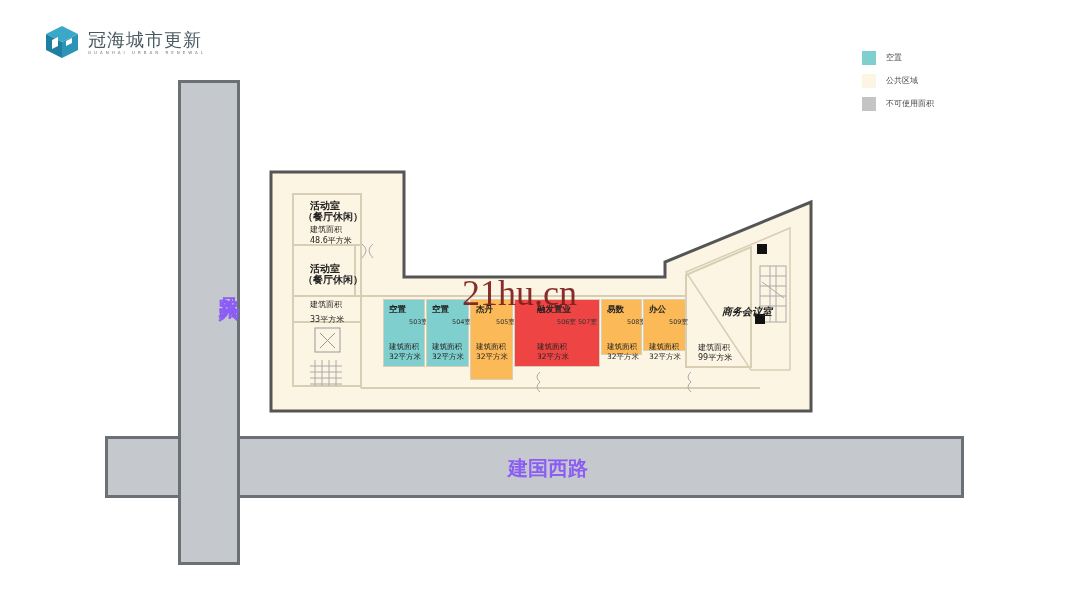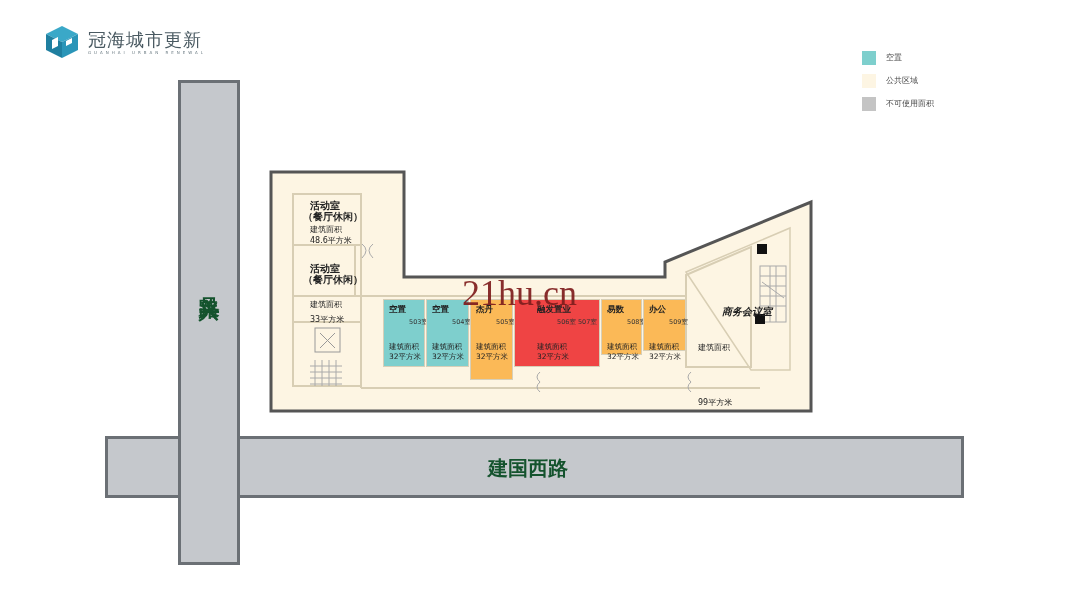--- a/index.html
+++ b/index.html
@@ -11,21 +11,21 @@
   .logo-icon { left:0; top:0; width:36px; height:36px; }
   .logo-text { left:44px; top:4px; font-size:18px; font-weight:normal; color:#4a5a62; letter-spacing:1px; white-space:nowrap; }
   .logo-sub { left:44px; top:26px; font-size:4px; color:#6a7a82; letter-spacing:3px; white-space:nowrap; }
   
   .legend { left:862px; top:46px; width:120px; }
   .legend-item { position:relative; height:23px; display:flex; align-items:center; }
   .legend-swatch { width:14px; height:14px; margin-right:10px; }
   .legend-label { font-size:8px; color:#444; }
   
   .road { background:#c5c8cc; border:3px solid #6b7075; box-sizing:border-box; }
-  .road-label { color:#14532d; font-weight:bold; font-size:20px; }
+  .road-label { color:#8b5cf6; font-weight:bold; font-size:20px;margin-left:20px; }
   
   .room { position:absolute; box-sizing:border-box; border:1px solid #d7cfb8; }
   .room-name { position:absolute; left:5px; top:4px; font-size:8.5px; font-weight:bold; color:#222; white-space:nowrap; }
   .room-no { position:absolute; left:5px; top:18px; font-size:6.5px; color:#333; white-space:nowrap;margin-left:20px; }
   .room-area1 { position:absolute; left:5px; top:42px; font-size:7.5px; color:#222; white-space:nowrap; }
   .room-area2 { position:absolute; left:5px; top:52px; font-size:7.5px; color:#222; white-space:nowrap; }
   .plain-text { font-size:8px; color:#222; white-space:nowrap; }
   .bold-text { font-size:10px; font-weight:bold; color:#222; white-space:nowrap; }
   .watermark { left:462px; top:272px; font-size:36px; color:#7f1d1d; opacity:0.92; font-family:Liberation Serif, serif; white-space:nowrap; }
 </style>
@@ -164,15 +164,15 @@
 </div>
 <div class="room" style="left:643px; top:299px; width:43px; height:52px; background:#fbb957;">
   <span class="room-name">办公</span>
   <span class="room-no">509室</span>
   <span class="room-area1">建筑面积</span>
   <span class="room-area2">32平方米</span>
 </div>
 
 <div class="abs bold-text" style="left:722px; top:305px;font-style:italic;">商务会议室</div>
 <div class="abs plain-text" style="left:698px; top:342px;">建筑面积</div>
-<div class="abs plain-text" style="left:698px; top:352px;margin-top:45px;">99平方米</div>
+<div class="abs plain-text" style="left:698px; top:352px;">99平方米</div>
 
 <div class="abs watermark">21hu.cn</div>
 
 </body></html>

